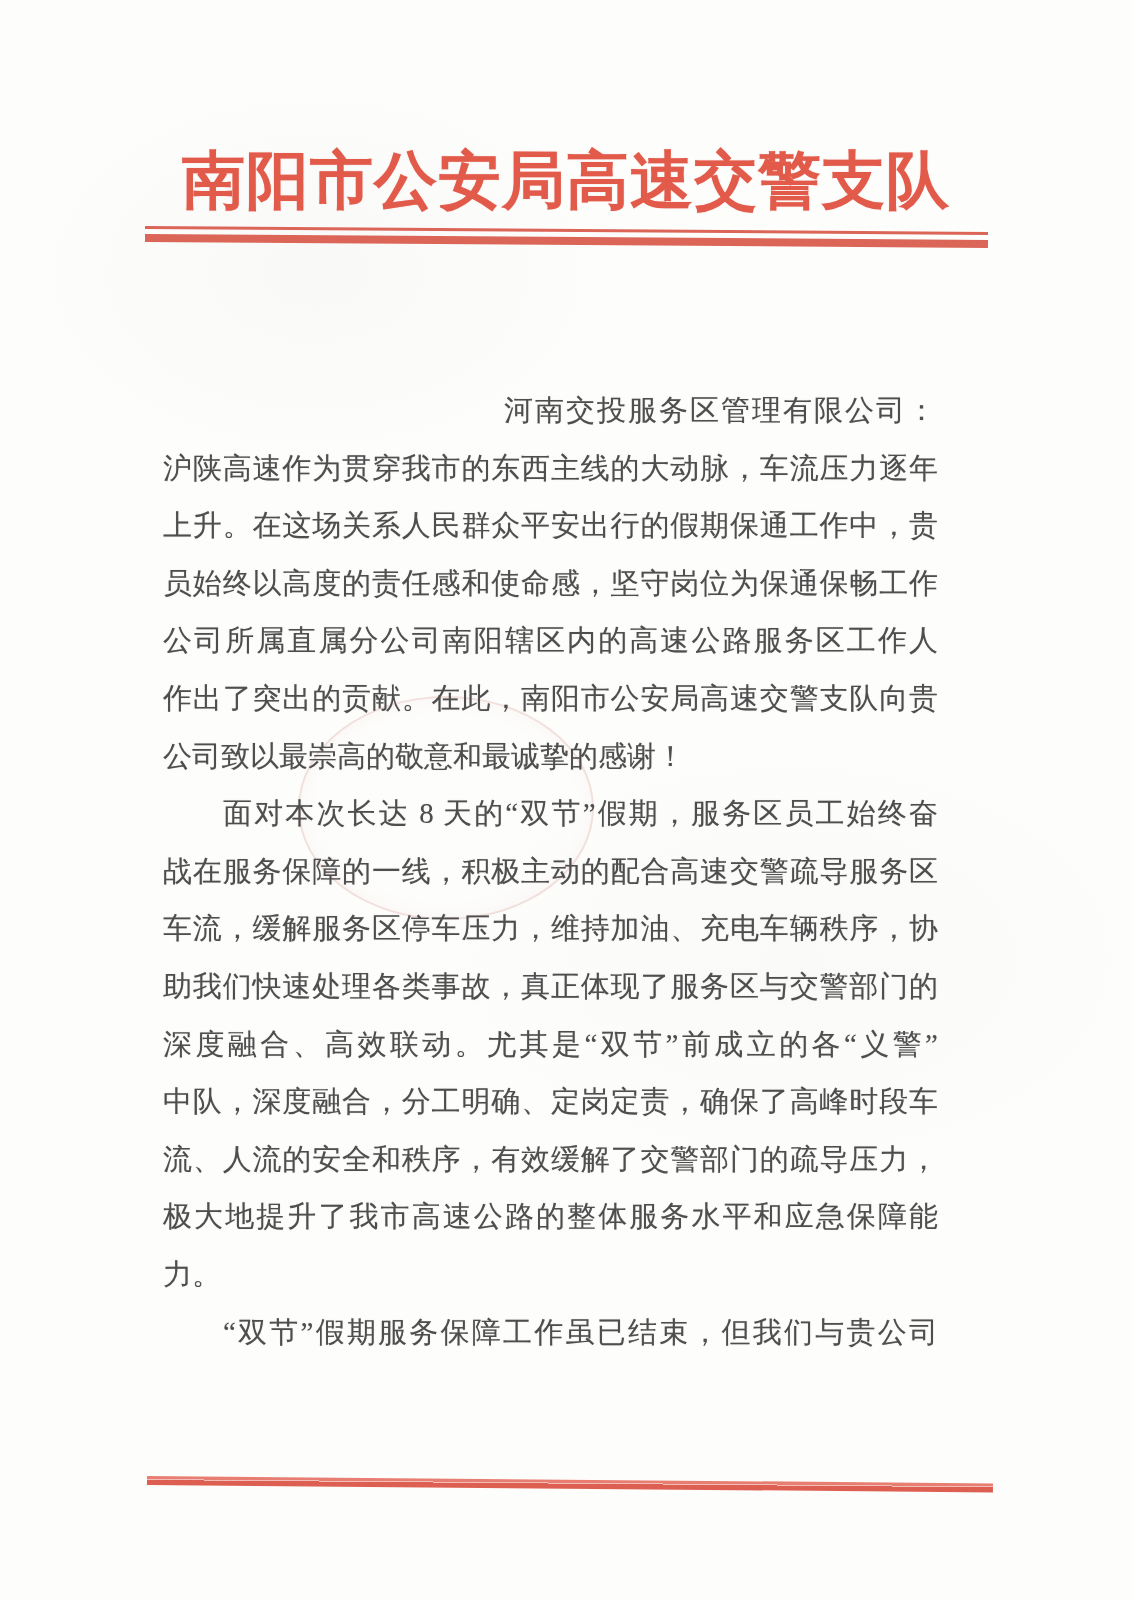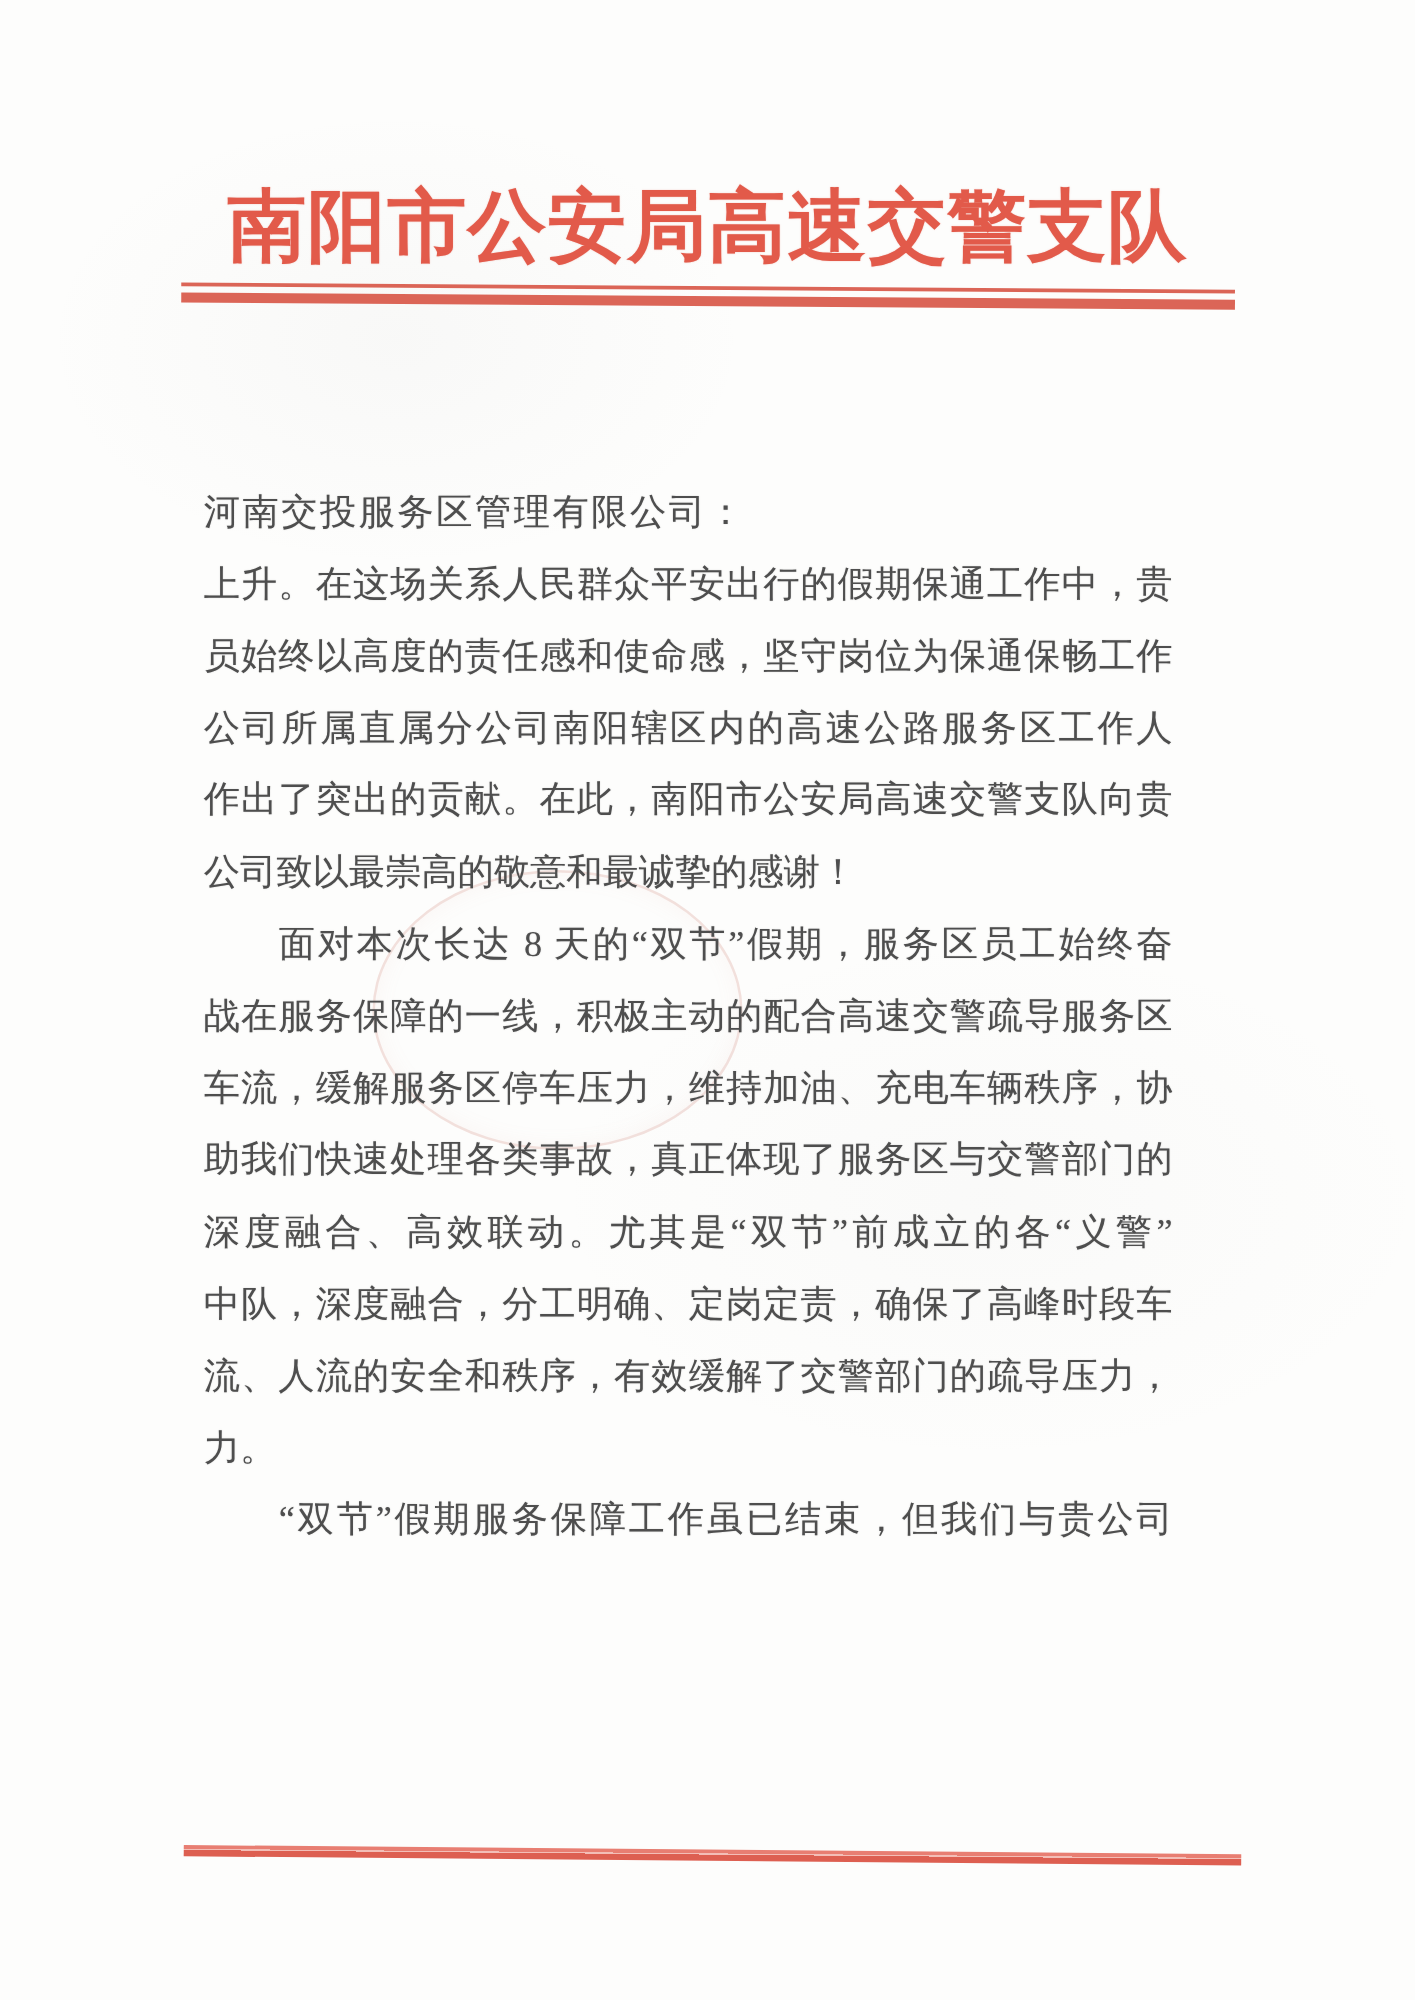--- a/index.html
+++ b/index.html
@@ -92,20 +92,21 @@
     line-height: 57.6px;
     color: #4e4e4e;
     text-shadow: 0 0 1px rgba(90,90,90,0.35);
   }
   .letter-body .line {
     height: 57.6px;
     overflow: visible;
   }
   .letter-body .salutation {
     letter-spacing: 2px;
+    text-align: right;
   }
   .letter-body .just {
     text-align: justify;
     text-align-last: justify;
     text-justify: inter-character;
   }
   .letter-body .ind {
     padding-left: 60px;
   }
 
@@ -134,31 +135,33 @@
   <div class="rule-thin"></div>
 
   <div class="rule-thick"></div>
 
 
   <div class="stamp-bleed"></div>
 
   <div class="letter-body">
     <div class="line salutation">河南交投服务区管理有限公司：</div>
 
+      <div class="line just">沪陕高速作为贯穿我市的东西主线的大动脉，车流压力逐年</div>
       <div class="line just">上升。在这场关系人民群众平安出行的假期保通工作中，贵</div>
       <div class="line just">员始终以高度的责任感和使命感，坚守岗位为保通保畅工作</div>
       <div class="line just">公司所属直属分公司南阳辖区内的高速公路服务区工作人</div>
       <div class="line just">作出了突出的贡献。在此，南阳市公安局高速交警支队向贵</div>
       <div class="line">公司致以最崇高的敬意和最诚挚的感谢！</div>
       <div class="line just ind">面对本次长达 8 天的“双节”假期，服务区员工始终奋</div>
       <div class="line just">战在服务保障的一线，积极主动的配合高速交警疏导服务区</div>
       <div class="line just">车流，缓解服务区停车压力，维持加油、充电车辆秩序，协</div>
       <div class="line just">助我们快速处理各类事故，真正体现了服务区与交警部门的</div>
       <div class="line just">深度融合、高效联动。尤其是“双节”前成立的各“义警”</div>
       <div class="line just">中队，深度融合，分工明确、定岗定责，确保了高峰时段车</div>
       <div class="line just">流、人流的安全和秩序，有效缓解了交警部门的疏导压力，</div>
+      <div class="line just">极大地提升了我市高速公路的整体服务水平和应急保障能</div>
       <div class="line">力。</div>
       <div class="line just ind">“双节”假期服务保障工作虽已结束，但我们与贵公司</div>
     </div>
 
   <div class="bottom-rule"></div>
 
 </div>
 
 </body></html>

